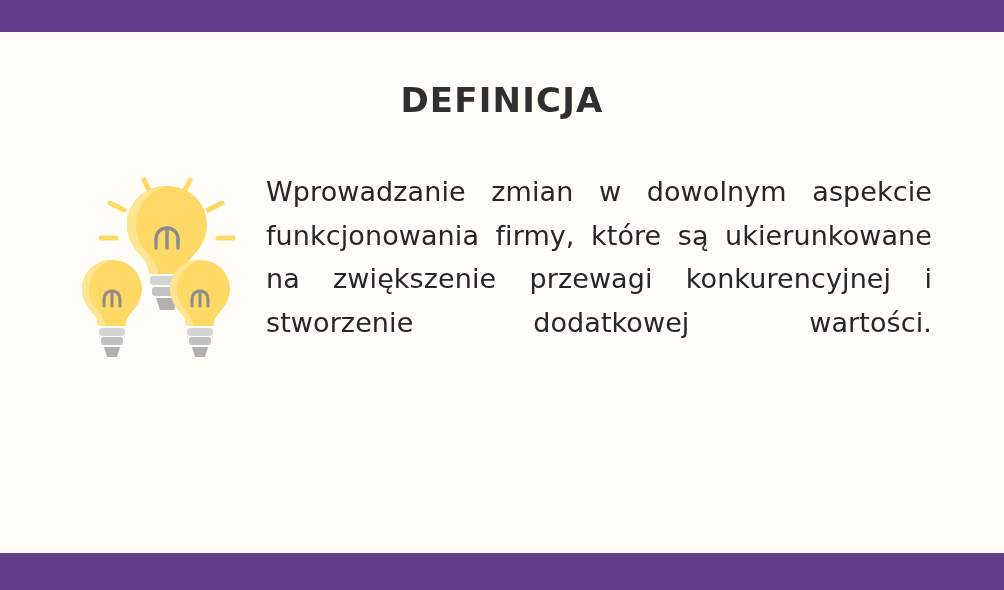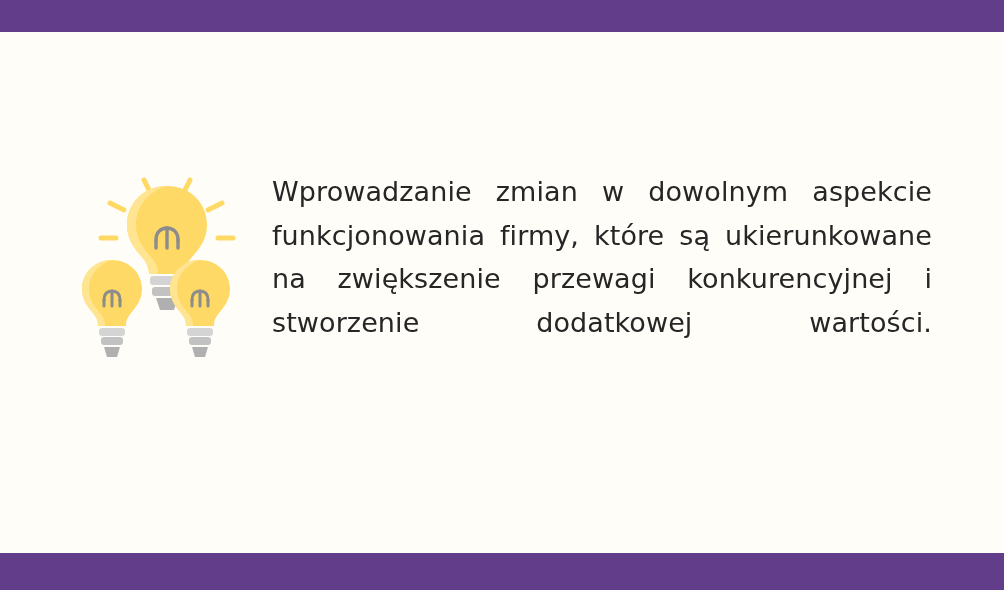--- a/index.html
+++ b/index.html
@@ -68,21 +68,21 @@
     align-items: flex-start;
   }
   .illustration {
     width: 190px;
     flex: 0 0 190px;
     height: 210px;
     position: relative;
   }
   .body-text {
     flex: 1 1 auto;
-    margin-left: 10px;
+    margin-left: 4px;
     font-family: "DejaVu Sans", sans-serif;
     font-size: 27px;
     line-height: 1.62;
     color: #262626;
     text-align: justify;
     text-justify: inter-word;
     letter-spacing: 0.1px;
   }
   
   .body-text::after {
@@ -92,20 +92,21 @@
   }
 </style>
 </head>
 <body>
 
 <div class="slide">
 
   <div class="bar bar-top"></div>
 
 
+  <div class="title">DEFINICJA</div>
 
   <div class="content">
 
     <div class="illustration">
       <svg width="190" height="210" viewBox="0 0 190 210" xmlns="http://www.w3.org/2000/svg">
 
         <g stroke="#ffd965" stroke-width="5" stroke-linecap="round">
           <line x1="78" y1="22" x2="72" y2="10"></line>
           <line x1="52" y1="40" x2="38" y2="33"></line>
           <line x1="44" y1="68" x2="29" y2="68"></line>

